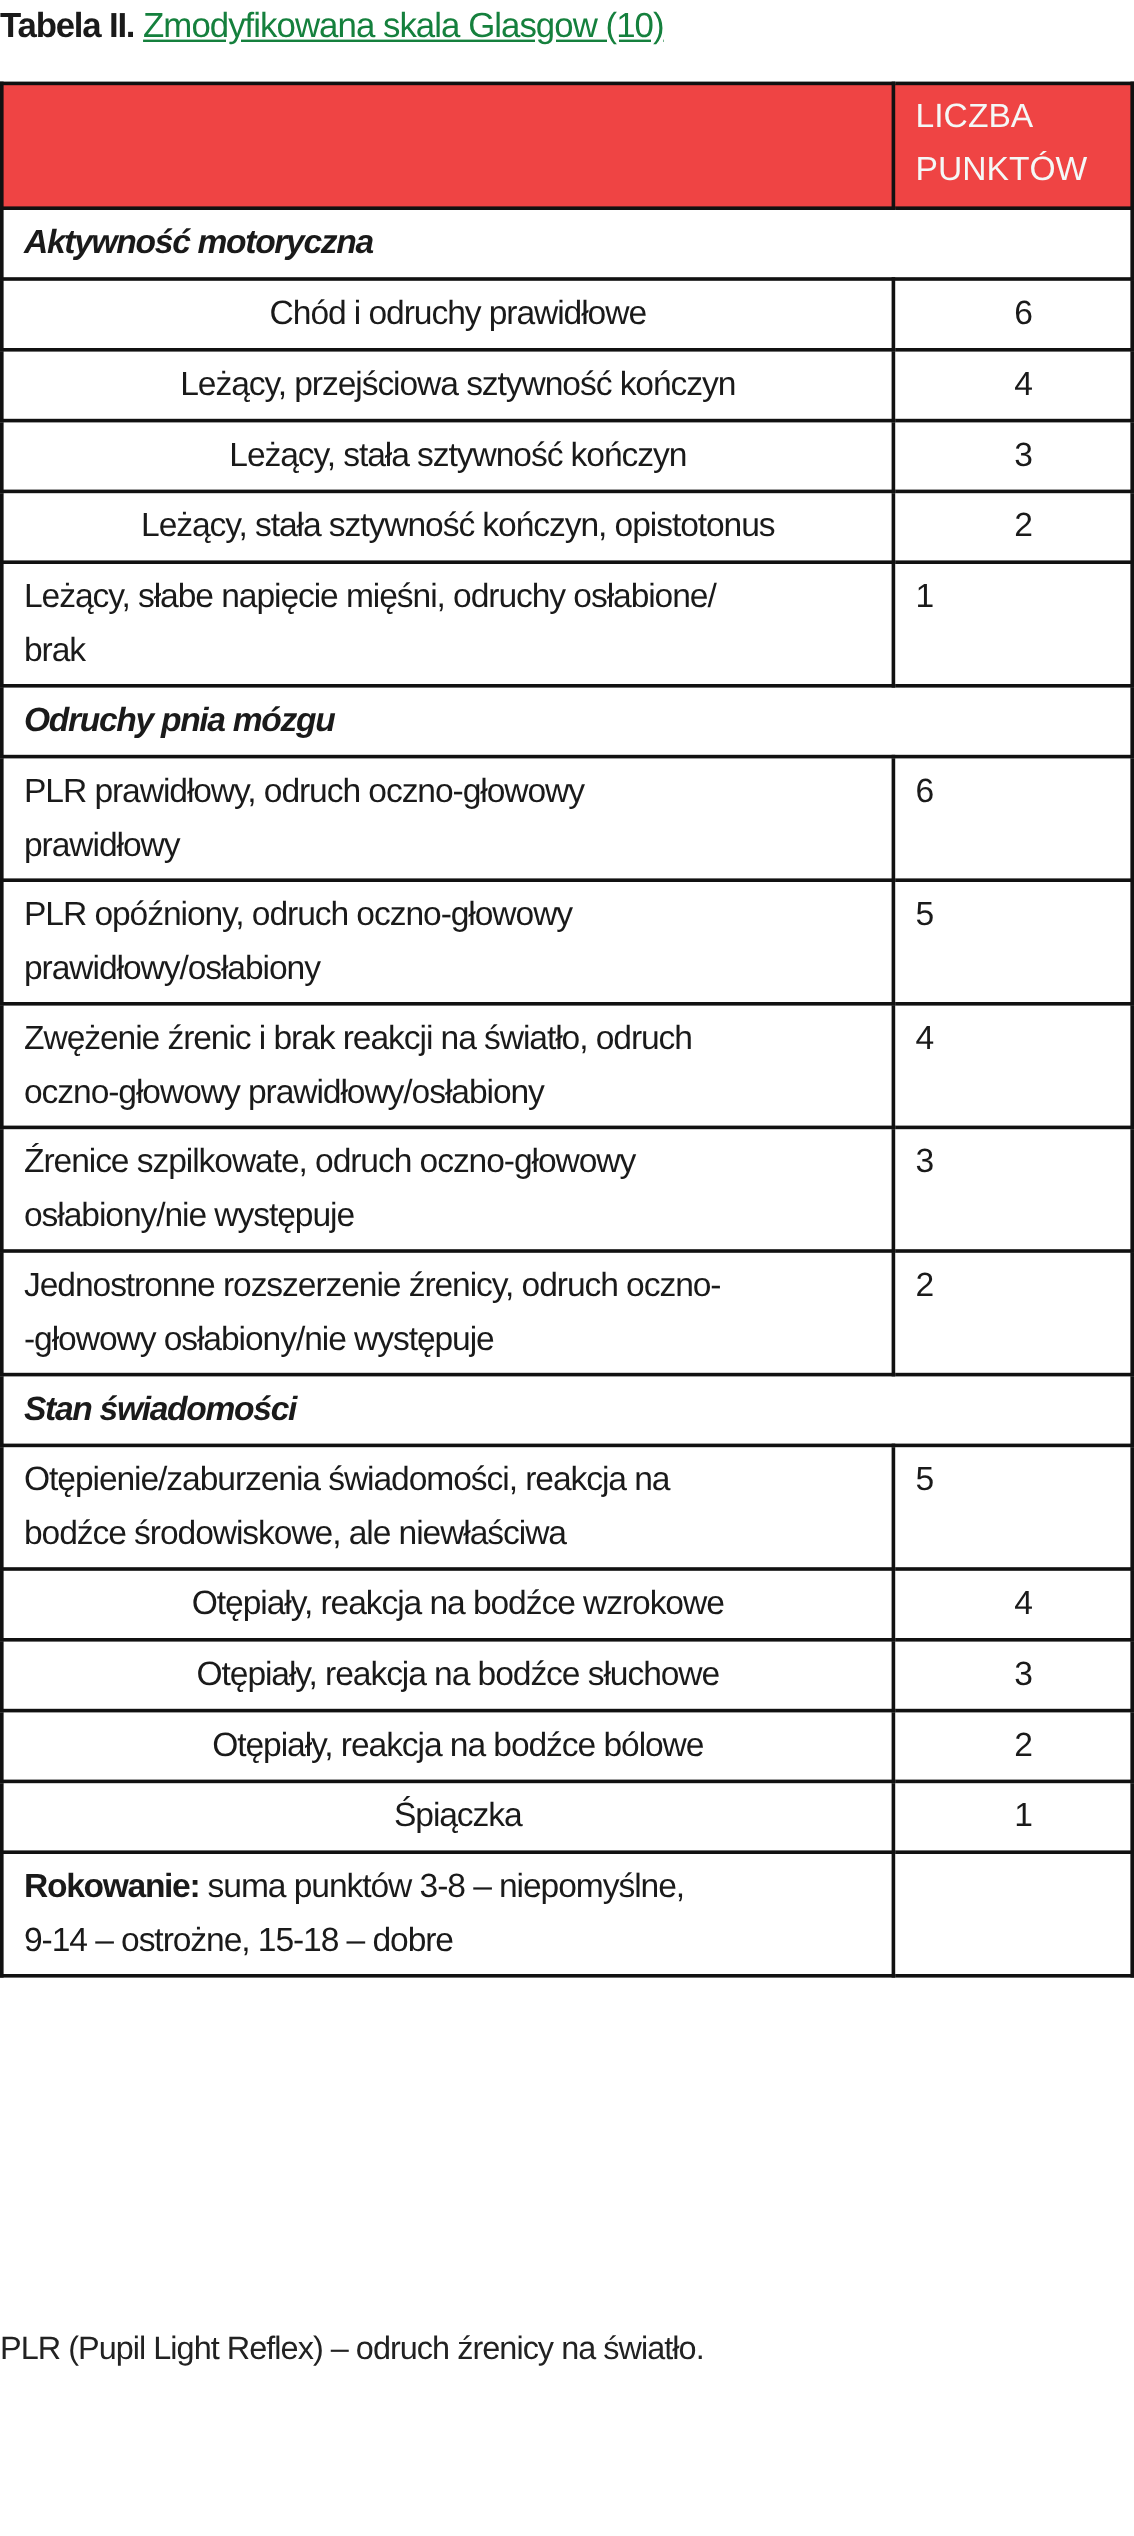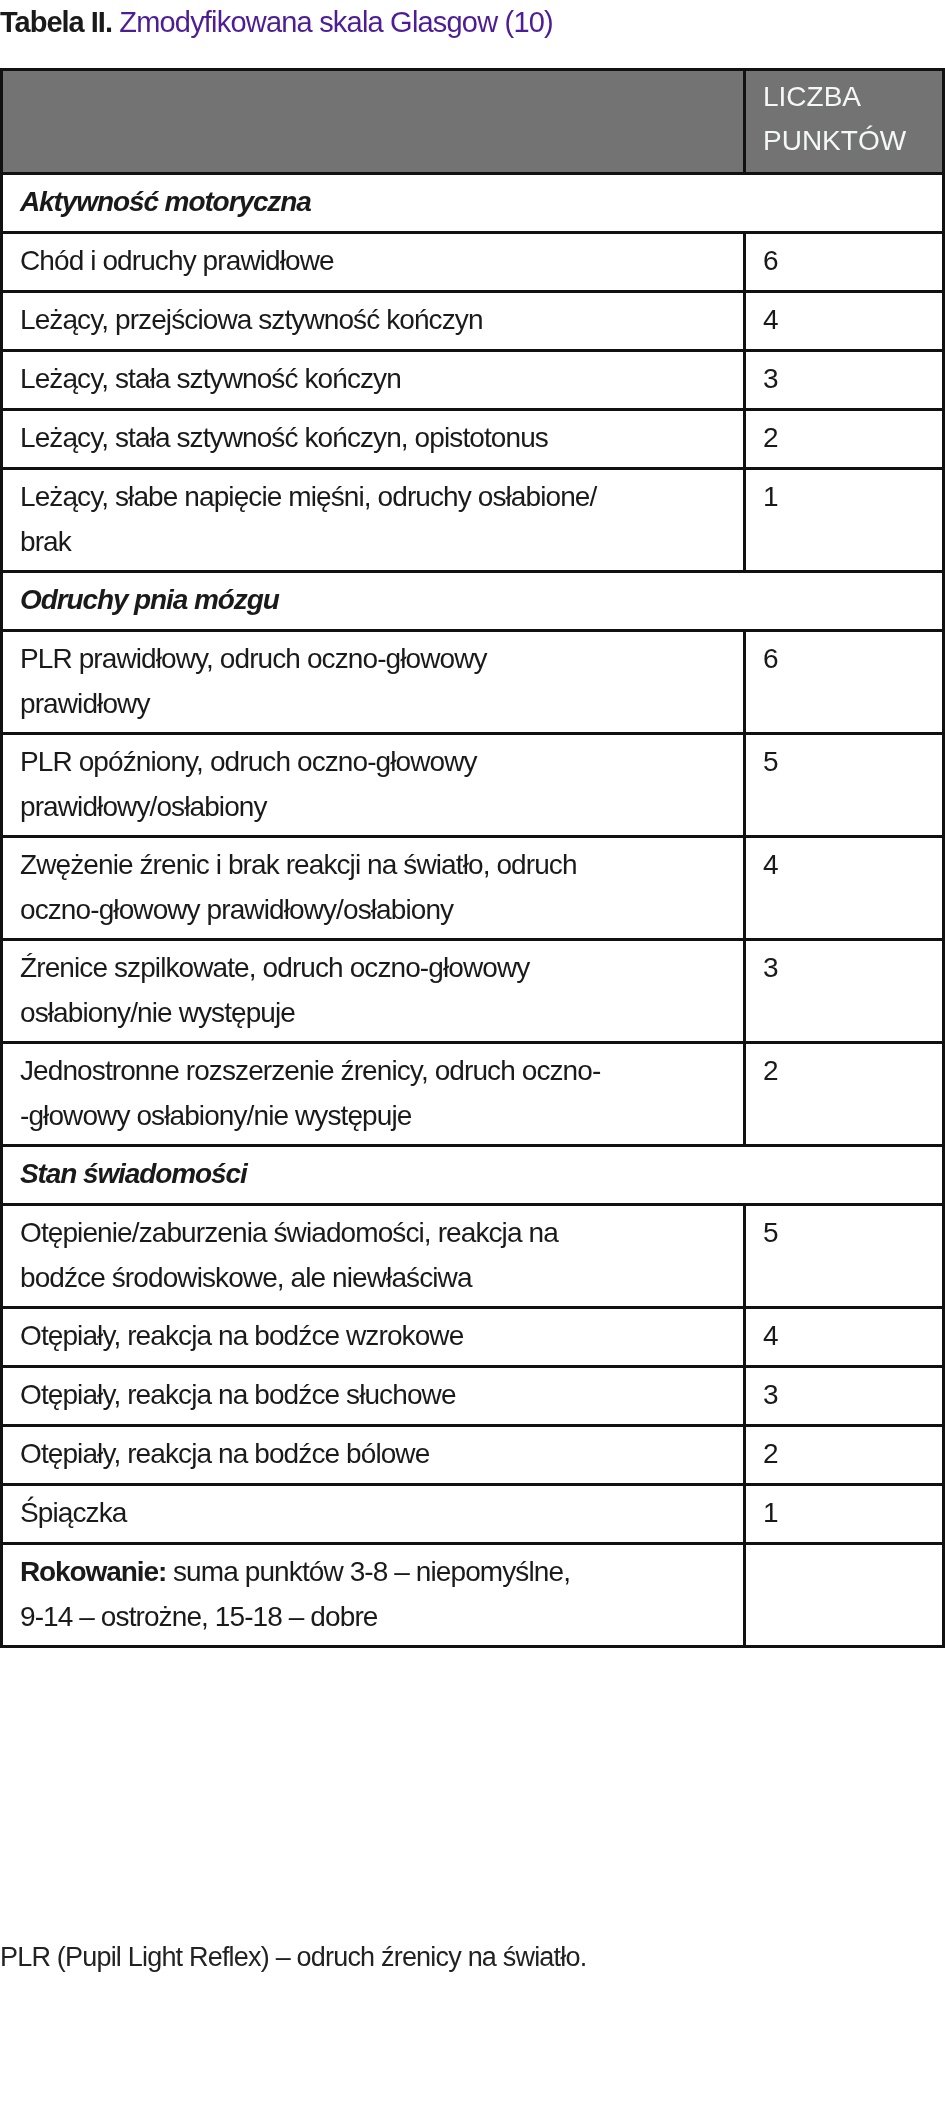--- a/index.html
+++ b/index.html
@@ -1,31 +1,31 @@
 <!DOCTYPE html>
 <html><head>
 <meta charset="utf-8">
 <style>
   html, body { margin: 0; padding: 0; background: #ffffff; }
   body { width: 945px; height: 2113px; position: relative; overflow: hidden;
          font-family: "Liberation Sans", sans-serif; color: #1a1a1a; }
   .title { position: absolute; left: 0; top: 6px; font-size: 29px; letter-spacing: -0.8px;
            white-space: nowrap; }
   .title b { font-weight: bold; letter-spacing: -1px; }
-  .title .rest { font-weight: normal; color: #4c1d95; }
+  .title .rest { font-weight: normal; color: #15803d; text-decoration: underline; }
   table.gcs { position: absolute; left: 0; top: 68px; width: 942px; border-collapse: collapse;
               table-layout: fixed; }
   table.gcs col.c1 { width: 743px; }
   table.gcs col.c2 { width: 199px; }
   table.gcs td, table.gcs th { border: 3px solid #111; vertical-align: top;
               padding: 0 0 0 17px; font-size: 28px; letter-spacing: -0.9px; line-height: 45px;
               text-align: left; font-weight: normal; }
-  table.gcs thead th { background: #737373; color: #f4f8f7; height: 97px; padding-top: 4px;
+  table.gcs thead th { background: #ef4444; color: #f4f8f7; height: 97px; padding-top: 4px;
               line-height: 44px; font-size: 28px; letter-spacing: 0px; }
-  tr.single td { height: 52px; padding-top: 4px; }
+  tr.single td { height: 52px; padding-top: 4px; text-align: center; }
   tr.double td { height: 94px; padding-top: 4px; padding-bottom: 2px; }
   tr.section td { height: 52px; padding-top: 4px; font-weight: bold; letter-spacing: -1.1px; font-style: italic; }
   td.pts { padding-left: 16px; }
   .bold { font-weight: bold; letter-spacing: -1.1px; }
   .footnote { position: absolute; left: 0; top: 1942px; font-size: 27px; letter-spacing: -0.8px;
               white-space: nowrap; color: #222; }
 </style>
 </head>
 <body>
 

